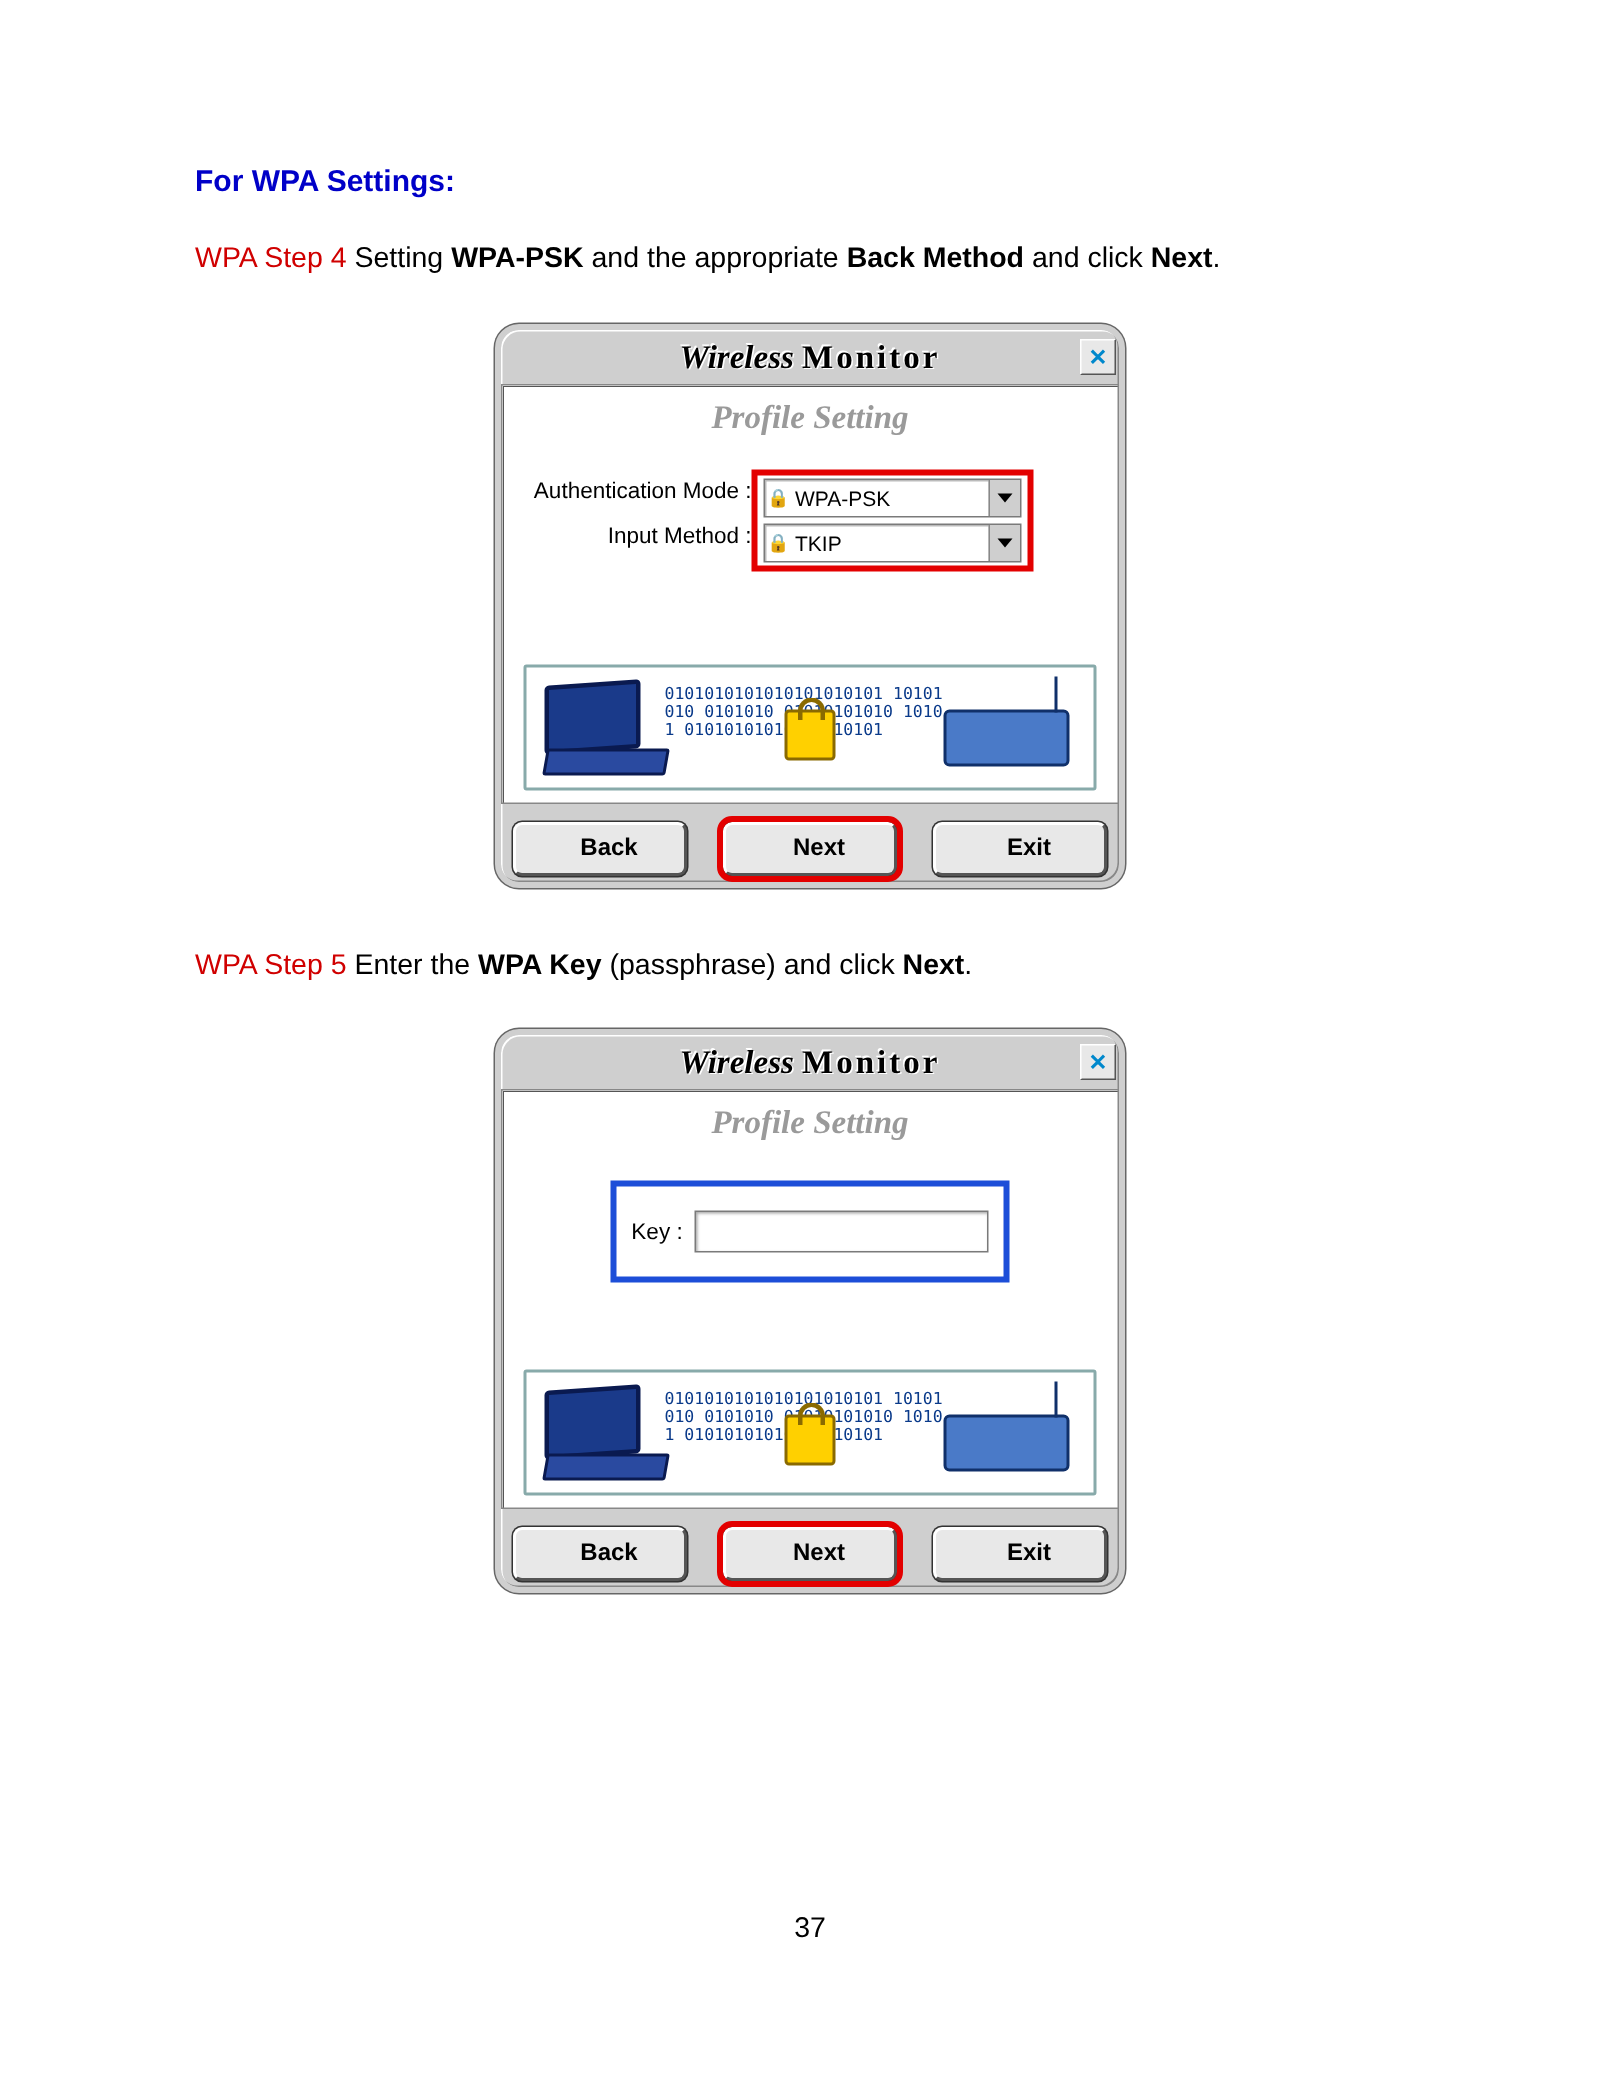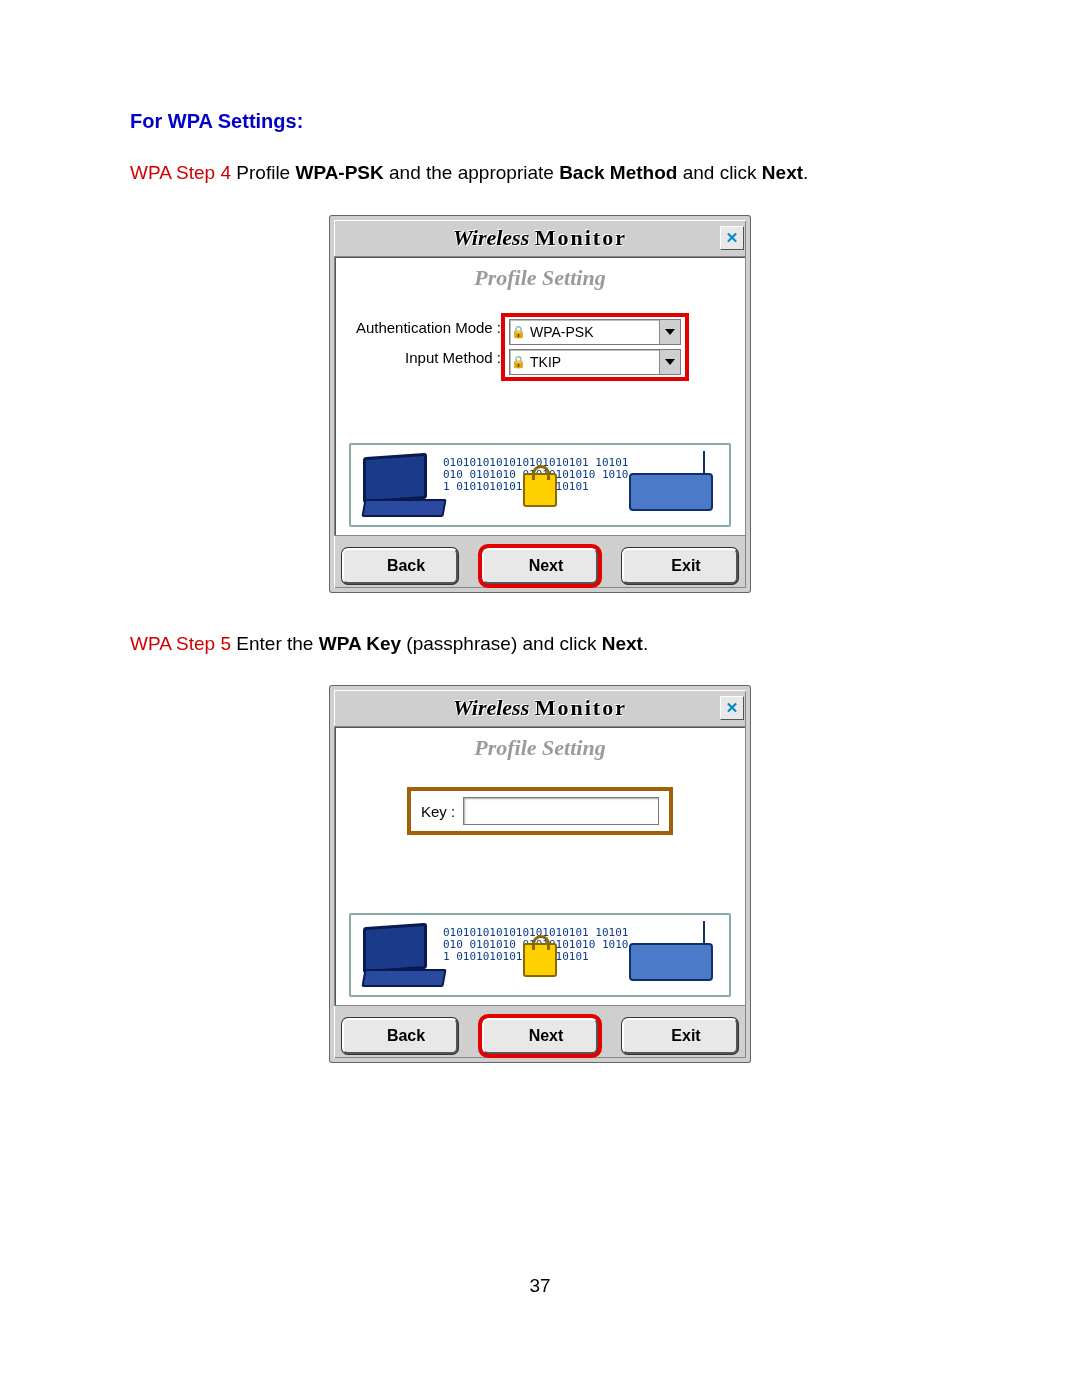--- a/index.html
+++ b/index.html
@@ -34,21 +34,21 @@
   
   .dialog-wrap {
     width: 420px;
     margin: 0 auto 40px auto;
   }
   .dialog {
     width: 100%;
     box-sizing: border-box;
     background: #cfcfcf;
     border: 4px solid #cfcfcf;
-    border-radius: 2px;
+    border-radius: 16px;
     box-shadow: inset 1px 1px 0 #fff, inset -1px -1px 0 #888, 0 0 0 1px #666;
     position: relative;
   }
   .titlebar {
     height: 36px;
     display: flex;
     align-items: center;
     justify-content: center;
     position: relative;
   }
@@ -228,32 +228,32 @@
   .combo-stack .labels label {
     height: 30px; display: flex; align-items: center; justify-content: flex-end;
     width: 158px; font-size: 15px; font-family: Tahoma, Arial, sans-serif;
   }
   .combo-stack .combos-hl { border: 4px solid #e30000; padding: 2px 4px; }
   .combo-stack .combo { margin-bottom: 4px; }
   .combo-stack .combo:last-child { margin-bottom: 0; }
 
   
   .keyrow-wrap { display: flex; justify-content: center; margin-top: 4px; }
-  .keyrow-hl { border: 4px solid #a16207 ; padding: 6px 10px; display: flex; align-items: center; }
+  .keyrow-hl { border: 4px solid #1d4ed8 ; padding: 16px 10px; display: flex; align-items: center; }
   .keyrow-hl label { font-size: 15px; margin-right: 8px; font-family: Tahoma, Arial, sans-serif; }
 </style>
 </head>
 <body>
 
 <div class="page">
 
   <div class="section-title">For WPA Settings:</div>
 
   <div class="step-line">
-    <span class="step-tag">WPA Step 4</span><span> Profile </span><b>WPA-PSK</b><span> and the appropriate </span><b>Back Method</b><span> and click </span><b>Next</b><span>.</span>
+    <span class="step-tag">WPA Step 4</span><span> Setting </span><b>WPA-PSK</b><span> and the appropriate </span><b>Back Method</b><span> and click </span><b>Next</b><span>.</span>
   </div>
 
   <div class="dialog-wrap">
     <div class="dialog">
       <div class="titlebar">
         <span class="app-title">
           <span class="wireless">Wireless</span> <span class="monitor">Monitor</span>
         </span>
         <div class="close-btn">✕</div>
       </div>

